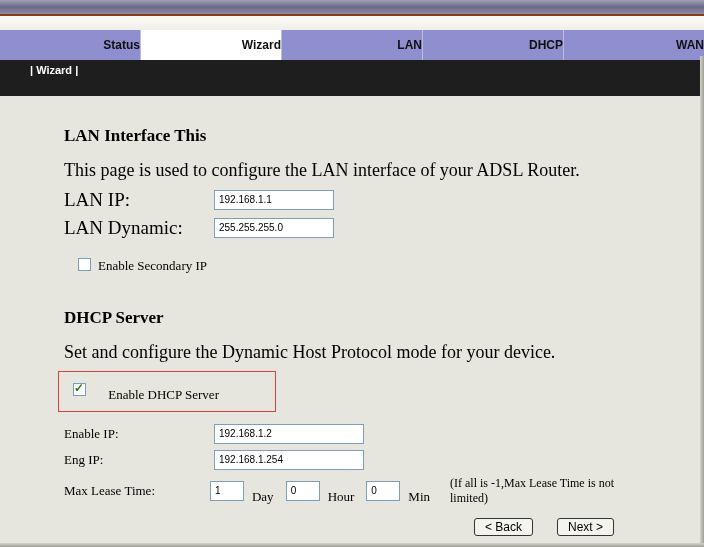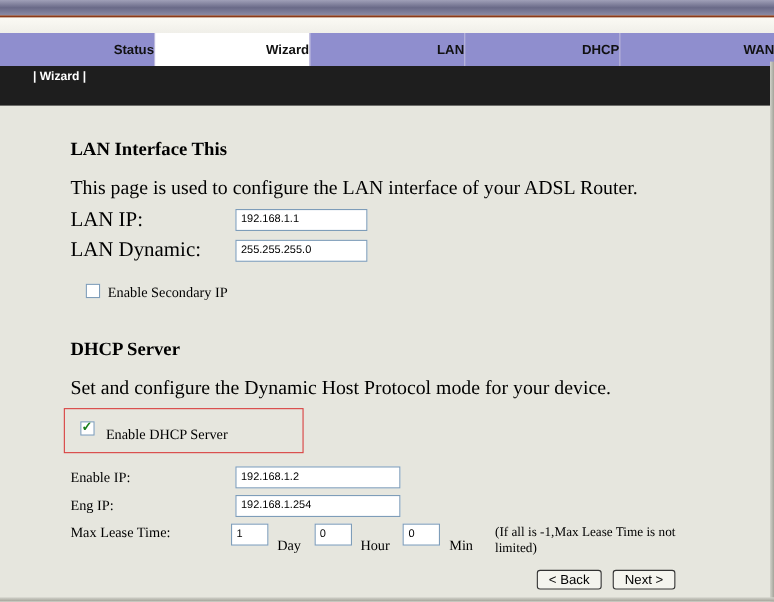--- a/index.html
+++ b/index.html
@@ -18,25 +18,25 @@
   .lbl{width:150px;font-size:19px}
   .lbl-sm{width:150px;font-size:13px}
   input.txt{border:1px solid #7e9db9;height:18px;line-height:18px;font-size:10px;font-family:Arial,sans-serif;padding:0 4px;background:#fff;box-sizing:content-box}
   .w120{width:110px}
   .w140{width:140px}
   .w28{width:24px}
   .cb-wrap{display:flex;align-items:flex-end;margin:16px 0 6px 10px;gap:4px}
   .cb{appearance:none;width:13px;height:13px;border:1px solid #7e9db9;background:#fff;display:inline-block;position:relative;cursor:pointer}
   .cb:checked::after{content:"✓";position:absolute;left:0;top:-3px;font-size:12px;color:#1a7f1a;font-weight:bold}
   .hl{border:1px solid #d94040;padding:8px 6px 8px 10px;margin:4px 0 12px -6px;width:200px}
-  .lease-row{display:flex;align-items:flex-start;margin-top:6px;gap:4px;font-size:13px}
+  .lease-row{display:flex;align-items:center;margin-top:6px;gap:4px;font-size:13px}
   .lease-label{width:150px}
   .unit{margin:12px 8px 0 4px}
   .hint{font-size:12px;margin-left:8px}
-  .btns{display:flex;gap:10px;justify-content:flex-end;margin-top:12px;padding-right:30px}
+  .btns{display:flex;gap:24px;justify-content:flex-end;margin-top:12px;padding-right:30px}
   button.nav{font-family:Arial,sans-serif;font-size:12px;padding:1px 10px;background:#f4f4ee;border:1px solid #333;border-radius:3px;cursor:pointer}
   .rb{position:absolute;right:0;top:56px;bottom:0;width:4px;background:linear-gradient(to right,#d3d3cb,#9f9f95)}
   .bb{position:absolute;left:0;right:0;bottom:0;height:4px;background:linear-gradient(#d3d3cb,#9f9f95)}
 </style>
 </head>
 <body>
 
 <div class="page">
   <div class="top-strip"></div>
   <div class="top-gap"></div>
@@ -68,21 +68,21 @@
     <div class="cb-wrap">
       <input type="checkbox" class="cb" style="">
       <span>Enable Secondary IP</span>
     </div>
 
     <h2 style="margin-top:34px">DHCP Server</h2>
     <p class="desc">Set and configure the Dynamic Host Protocol mode for your device.</p>
 
     <div class="hl">
       <input type="checkbox" class="cb" checked="" style="">
-      <span style="margin-left:4px">Enable DHCP Server</span>
+      <span style="margin-left:16px">Enable DHCP Server</span>
     </div>
 
     <div class="row">
       <span class="lbl-sm">Enable IP:</span>
       <input class="txt w140" value="192.168.1.2" style="">
     </div>
     <div class="row">
       <span class="lbl-sm">Eng IP:</span>
       <input class="txt w140" value="192.168.1.254" style="">
     </div>

